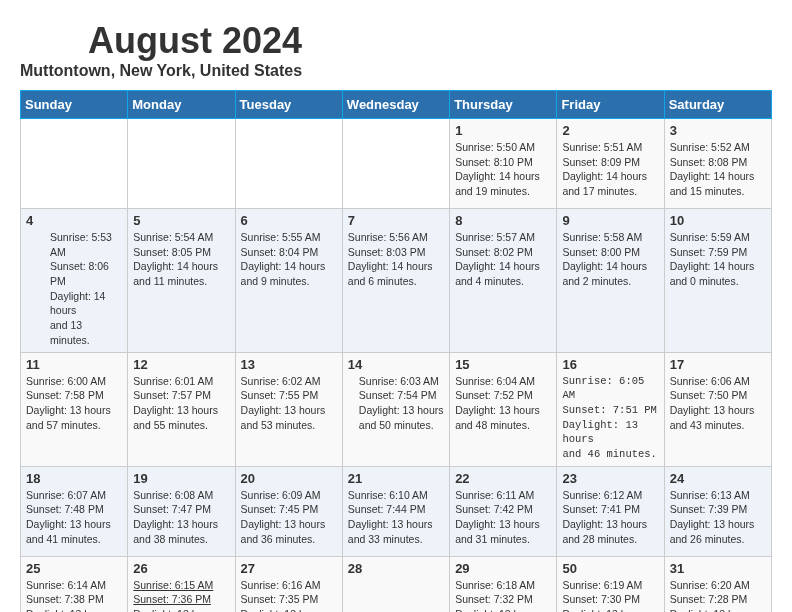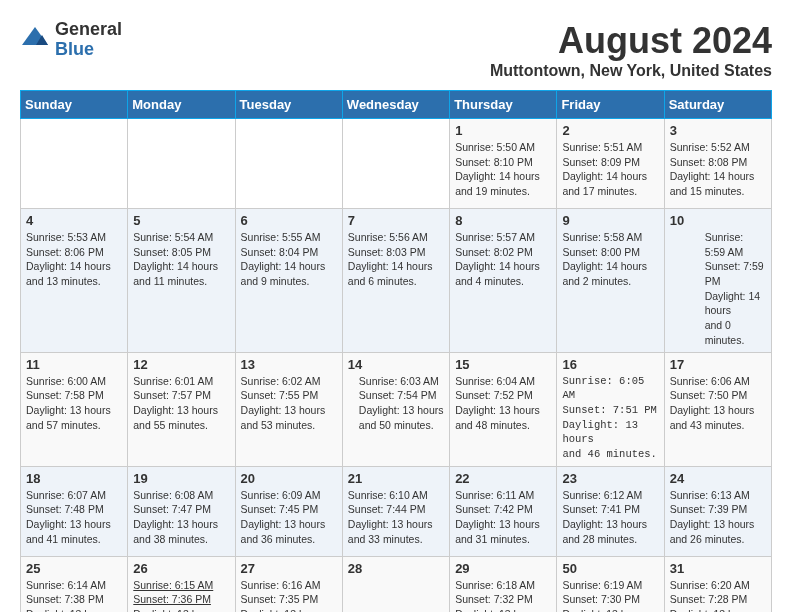--- a/index.html
+++ b/index.html
@@ -96,30 +96,20 @@
       color: #333;
     }
     .empty-cell {
       background: #fff !important;
     }
   </style>
 </head>
 <body>
 
 <div class="header">
-  <div class="logo">
-    <svg class="logo-icon" viewBox="0 0 30 30">
-      <polygon points="15,2 28,20 2,20" fill="#2c6fad"></polygon>
-      <polygon points="22,10 28,20 16,20" fill="#1a4a80"></polygon>
-    </svg>
-    <div class="logo-text">
-      <span class="logo-general">General</span>
-      <span class="logo-blue">Blue</span>
-    </div>
-  </div>
   <div class="title-area">
     <div class="month-title">August 2024</div>
     <div class="location">Muttontown, New York, United States</div>
   </div>
 </div>
 
 <table>
   <thead>
     <tr>
     <th>Sunday</th>
@@ -155,21 +145,21 @@
           <span class="day-number">3</span>
           <div class="day-info" style="white-space: pre-line;">Sunrise: 5:52 AM
 Sunset: 8:08 PM
 Daylight: 14 hours
 and 15 minutes.</div>
         </td>
       </tr>
       <tr>
         <td>
           <span class="day-number">4</span>
-          <div class="day-info" style="white-space: pre-line;">Sunrise: 5:53 AM
+          <div class="day-info" style="white-space: pre-line; margin-left: 24px;">Sunrise: 5:53 AM
 Sunset: 8:06 PM
 Daylight: 14 hours
 and 13 minutes.</div>
         </td>
         <td>
           <span class="day-number">5</span>
           <div class="day-info" style="white-space: pre-line;">Sunrise: 5:54 AM
 Sunset: 8:05 PM
 Daylight: 14 hours
 and 11 minutes.</div>
@@ -197,21 +187,21 @@
         </td>
         <td>
           <span class="day-number">9</span>
           <div class="day-info" style="white-space: pre-line;">Sunrise: 5:58 AM
 Sunset: 8:00 PM
 Daylight: 14 hours
 and 2 minutes.</div>
         </td>
         <td>
           <span class="day-number">10</span>
-          <div class="day-info" style="white-space: pre-line; margin-left: 35px;">Sunrise: 5:59 AM
+          <div class="day-info" style="white-space: pre-line;">Sunrise: 5:59 AM
 Sunset: 7:59 PM
 Daylight: 14 hours
 and 0 minutes.</div>
         </td>
       </tr>
       <tr>
         <td>
           <span class="day-number">11</span>
           <div class="day-info" style="white-space: pre-line;">Sunrise: 6:00 AM
 Sunset: 7:58 PM

